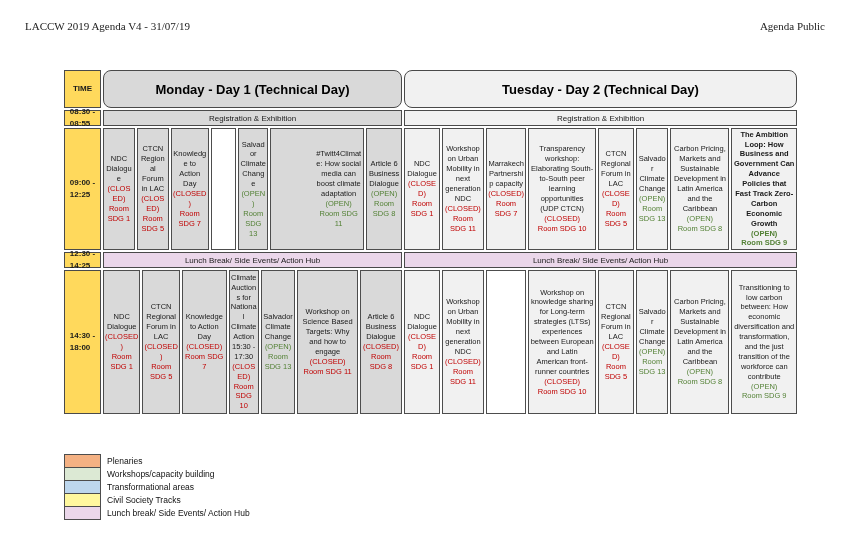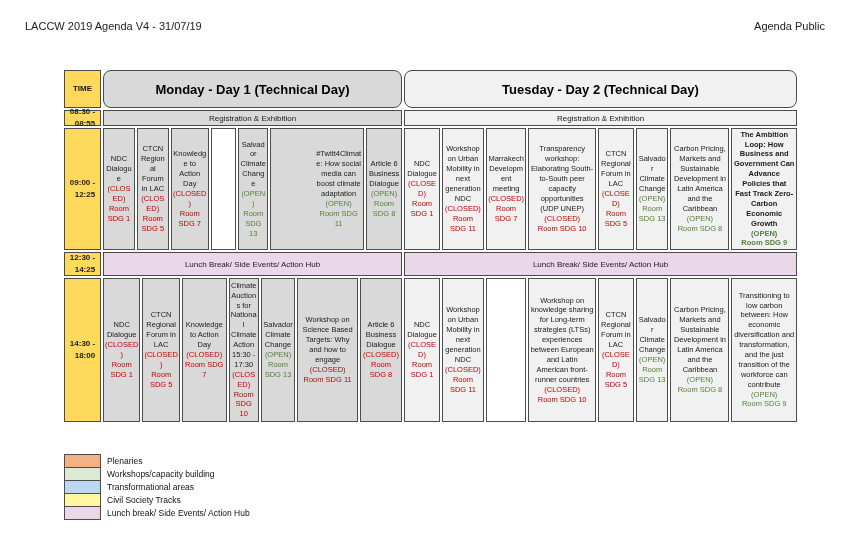--- a/index.html
+++ b/index.html
@@ -1,30 +1,30 @@
 <!DOCTYPE html>
 <html><head>
 <meta charset="utf-8">
 <style>
   html,body{margin:0;padding:0;}
   body{
     width:850px;height:535px;background:#ffffff;position:relative;
     font-family:"Liberation Sans", sans-serif;color:#1a1a1a;overflow:hidden;
   }
-  .topbar{position:absolute;top:20px;left:25px;width:800px;display:flex;justify-content:space-between;font-size:11px;color:#222;}
+  .topbar{position:absolute;top:20px;left:25px;width:800px;display:flex;justify-content:space-between;font-size:11px;color:#222;font-family:Liberation Serif, serif;}
   .agenda{position:absolute;left:64px;top:70px;width:733px;display:flex;flex-direction:column;gap:2px;}
   .row{display:flex;gap:2px;}
   .r-head{height:38px;}
   .r-reg{height:16px;}
   .r-sess1{height:122px;}
-  .r-lunch{height:24px;}
+  .r-lunch{height:16px;}
   .r-sess2{height:144px;}
   .time-col{
     flex:0 0 37px;background:#FFD95C;border:1px solid #4a4a4a;box-sizing:border-box;
-    display:flex;align-items:center;justify-content:center;text-align:right;
+    display:flex;align-items:center;justify-content:center;text-align:left;
     font-weight:bold;font-size:8px;line-height:1.45;white-space:pre-line;
   }
   .block{border:1px solid #4a4a4a;box-sizing:border-box;display:flex;align-items:center;justify-content:center;text-align:center;font-size:8px;}
   .mon-span{flex:0 0 299px;}
   .tue-span{flex:1 1 auto;}
   .bg-mon{background:#D9D9D9;}
   .bg-tue{background:#F1F1F1;}
   .bg-lunch{background:#EBD7EA;}
   .day-head{font-weight:bold;font-size:13px;color:#000;border-radius:8px;}
   .day-sessions{display:flex;gap:2px;}
@@ -112,26 +112,26 @@
           <span class="t">NDC Dialogue</span>
           <span class="status">(CLOSED)</span>
           <span class="room">Room SDG 1</span>
         </div>
         <div class="cell closed" style="flex: 41 1 0px;">
           <span class="t">Workshop on Urban Mobility in next generation NDC</span>
           <span class="status">(CLOSED)</span>
           <span class="room">Room SDG 11</span>
         </div>
         <div class="cell closed" style="flex: 40 1 0px;">
-          <span class="t">Marrakech Development meeting</span>
+          <span class="t">Marrakech Partnership capacity</span>
           <span class="status">(CLOSED)</span>
           <span class="room">Room SDG 7</span>
         </div>
         <div class="cell closed" style="flex: 69 1 0px;">
-          <span class="t">Transparency workshop: Elaborating South-to-South peer capacity opportunities (UDP UNEP)</span>
+          <span class="t">Transparency workshop: Elaborating South-to-South peer learning opportunities (UDP CTCN)</span>
           <span class="status">(CLOSED)</span>
           <span class="room">Room SDG 10</span>
         </div>
         <div class="cell closed" style="flex: 35 1 0px;">
           <span class="t">CTCN Regional Forum in LAC</span>
           <span class="status">(CLOSED)</span>
           <span class="room">Room SDG 5</span>
         </div>
         <div class="cell open" style="flex: 31 1 0px;">
           <span class="t">Salvador Climate Change</span>

